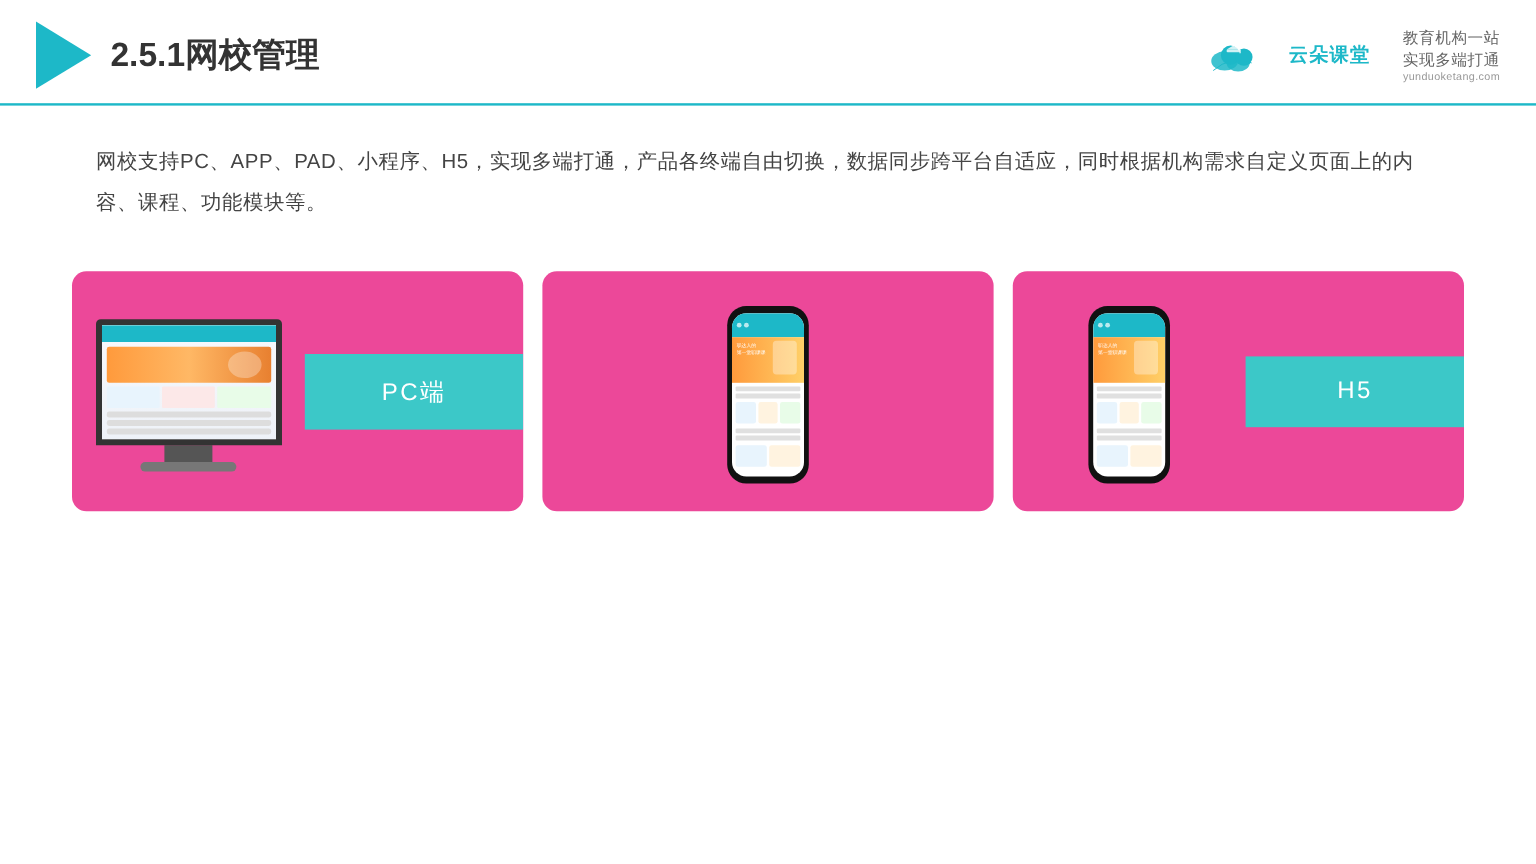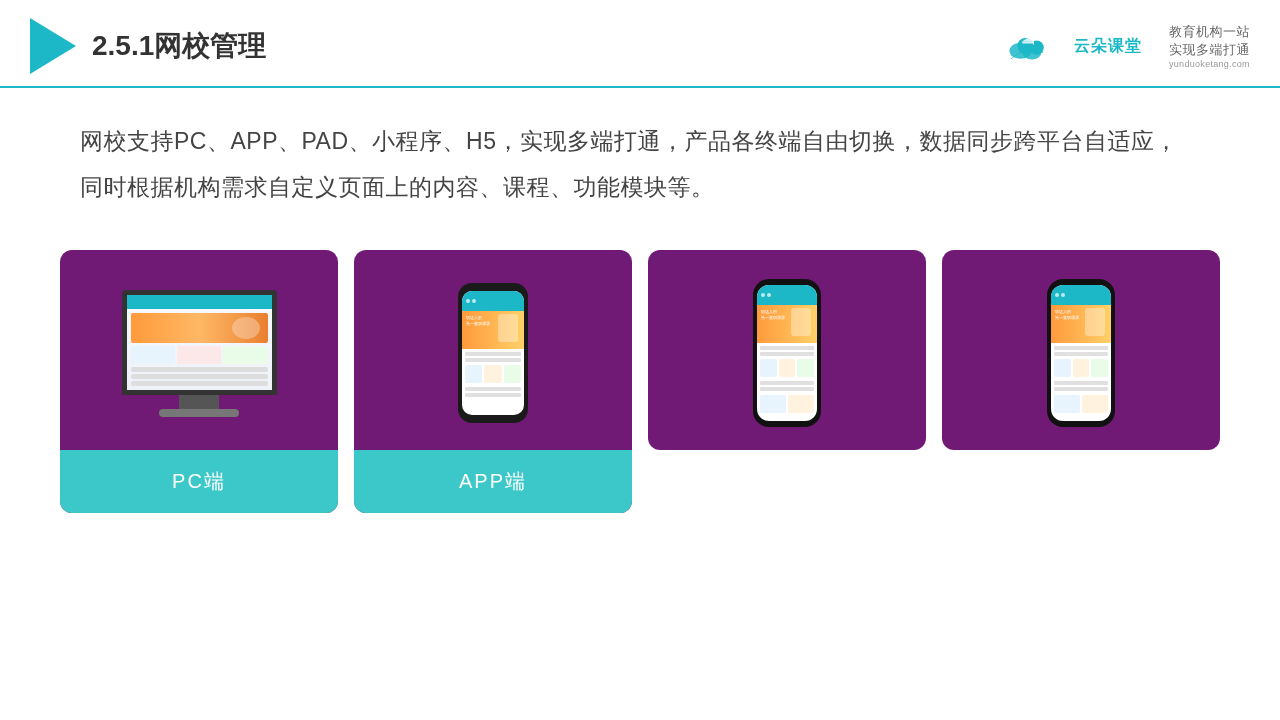--- a/index.html
+++ b/index.html
@@ -59,45 +59,46 @@
     .brand-subtitle {
       font-size: 13px;
       color: #666666;
       text-align: right;
       letter-spacing: 0.5px;
     }
     .brand-url {
       font-size: 9px;
       color: #999999;
       letter-spacing: 0.3px;
+      text-align: right;
     }
 
     
     .description {
       padding: 30px 80px 10px 80px;
-      font-size: 23px;
+      font-size: 17px;
       color: #444444;
       line-height: 2;
       letter-spacing: 0.5px;
     }
 
     
     .cards-container {
       display: flex;
       gap: 16px;
       padding: 30px 60px 30px 60px;
       justify-content: center;
       align-items: flex-start;
     }
 
     .device-card {
-      background: #701a75;
+      background: #ec4899;
       border-radius: 12px;
       display: flex;
-      flex-direction: column;
+      flex-direction: row;
       align-items: center;
       overflow: hidden;
       flex: 1;
       min-width: 0;
     }
 
     .device-image-area {
       width: 100%;
       height: 200px;
       display: flex;
@@ -435,46 +436,20 @@
             </div>
           </div>
         </div>
         <div class="monitor-stand"></div>
         <div class="monitor-base"></div>
       </div>
     </div>
     <div class="device-label">PC端</div>
   </div>
 
-  <div class="device-card">
-    <div class="device-image-area">
-      <div class="phone-mockup">
-        <div class="phone-notch"></div>
-        <div class="phone-screen">
-          <div class="phone-top-bar">
-            <div class="phone-top-dot"></div>
-            <div class="phone-top-dot"></div>
-          </div>
-          <div class="phone-hero2"></div>
-          <div class="phone-body">
-            <div class="phone-body-row"></div>
-            <div class="phone-body-row"></div>
-            <div class="phone-mini-grid">
-              <div class="phone-mini-box"></div>
-              <div class="phone-mini-box"></div>
-              <div class="phone-mini-box"></div>
-            </div>
-            <div class="phone-body-row" style="margin-top:4px;"></div>
-            <div class="phone-body-row"></div>
-          </div>
-        </div>
-      </div>
-    </div>
-    <div class="device-label">APP端</div>
-  </div>
 
 
   <div class="device-card">
     <div class="device-image-area">
       <div class="phone-tall">
         <div class="phone-tall-screen">
           <div class="phone-top-bar">
             <div class="phone-top-dot"></div>
             <div class="phone-top-dot"></div>
           </div>
@@ -519,15 +494,16 @@
             <div class="phone-body-row" style="margin-top:4px;"></div>
             <div class="phone-body-row"></div>
             <div class="phone-mini-grid" style="margin-top:4px;">
               <div class="phone-mini-box"></div>
               <div class="phone-mini-box"></div>
             </div>
           </div>
         </div>
       </div>
     </div>
+    <div class="device-label">H5</div>
   </div>
 
 </div>
 
 </body></html>

